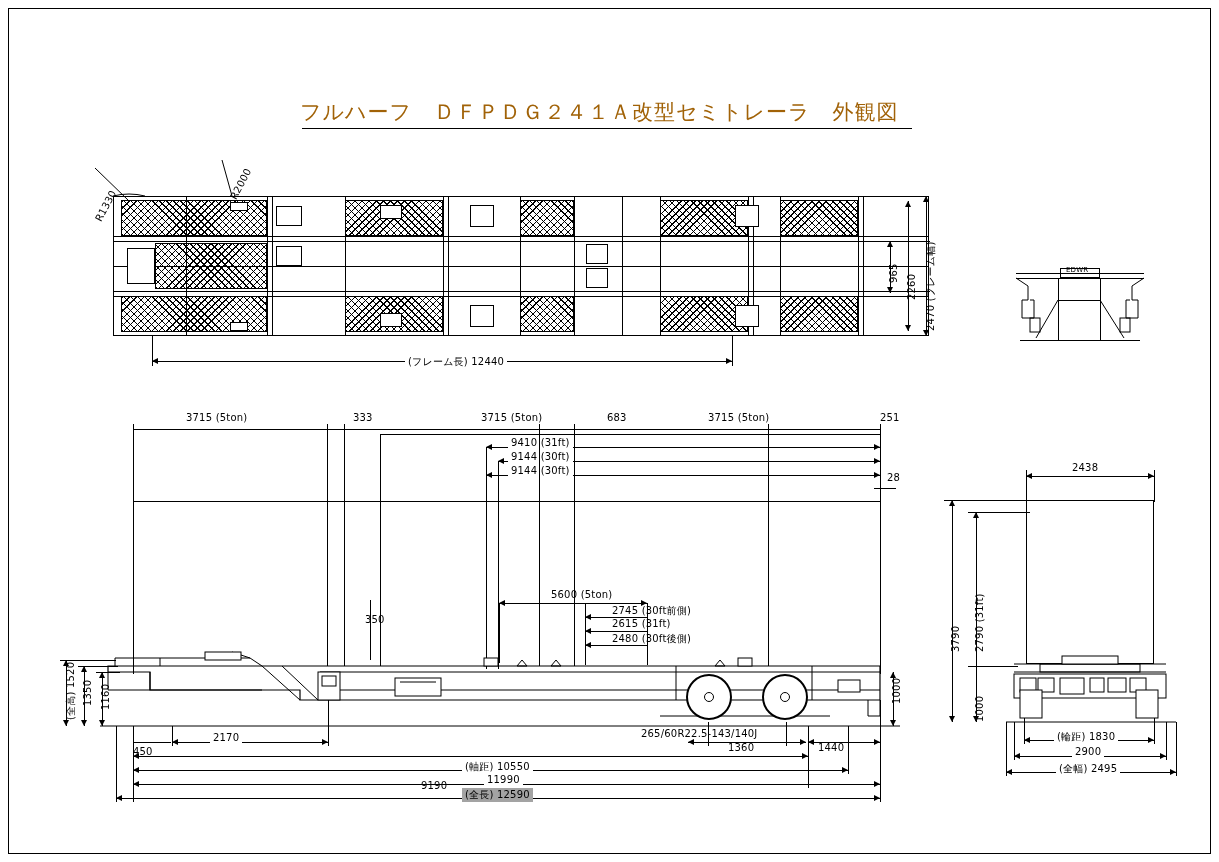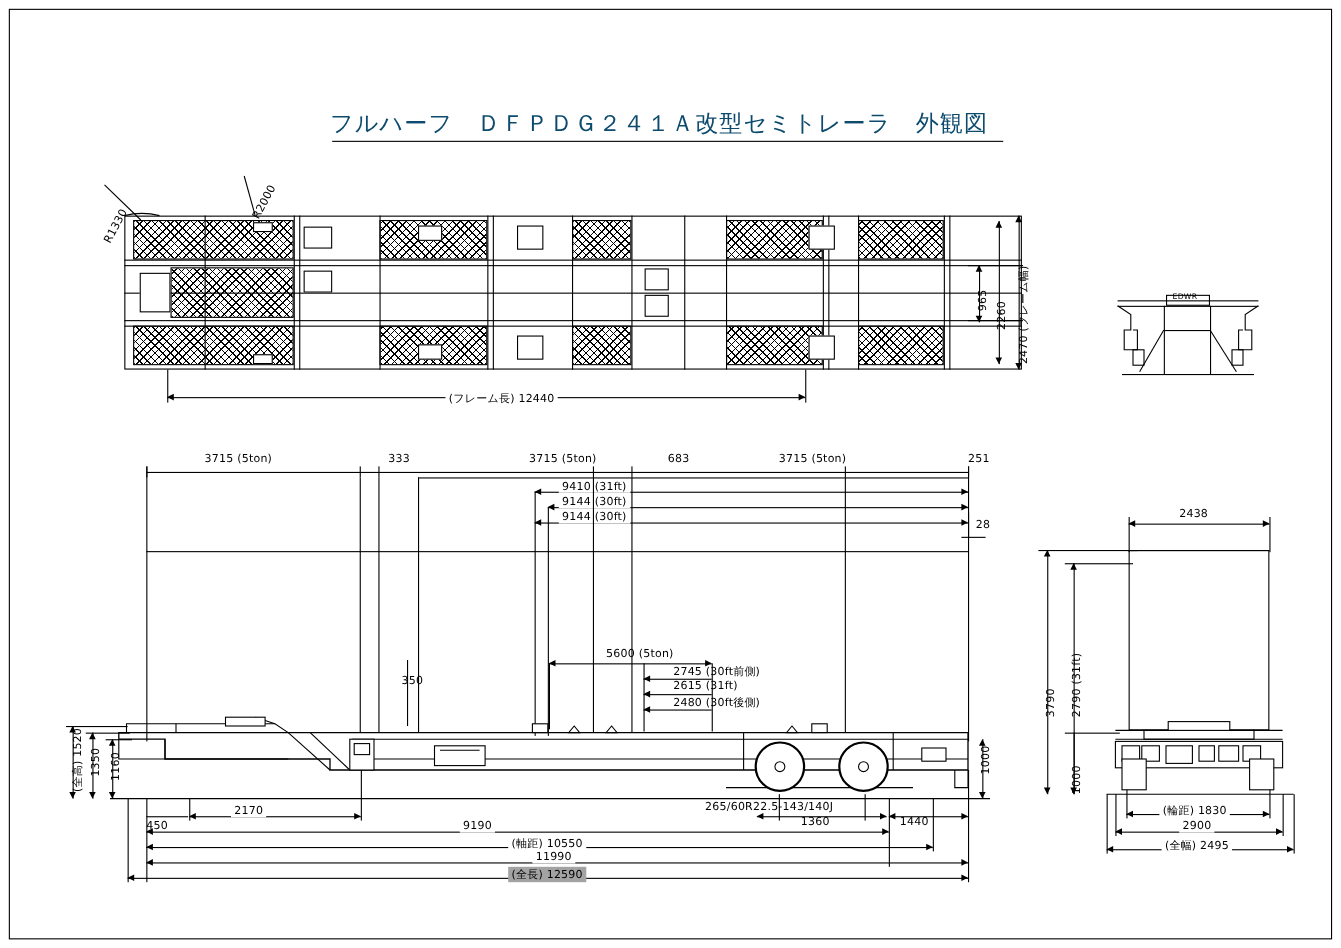--- a/index.html
+++ b/index.html
@@ -25,21 +25,21 @@
     height: 846px;
     border: 1px solid #000;
     box-sizing: border-box;
   }
   .title {
     position: absolute;
     left: 300px;
     top: 98px;
     font-size: 21px;
     letter-spacing: 1px;
-    color: #0c4a6e;
+    color: #a16207;
     white-space: nowrap;
     font-family: "DejaVu Sans", sans-serif;
   }
   .title-underline {
     position: absolute;
     left: 302px;
     top: 128px;
     width: 610px;
     height: 0;
     border-top: 1px solid #000;
@@ -421,21 +421,21 @@
     <div class="lbl" style="left:728px; top:742px;">1360</div>
 
     <div class="hl" style="left:808px; top:742px; width:72px;"></div>
     <div class="arrowhead ah-left" style="left:808px; top:739px;"></div>
     <div class="arrowhead ah-right" style="left:874px; top:739px;"></div>
     <div class="lbl" style="left:818px; top:742px;">1440</div>
 
     <div class="hl" style="left:133px; top:756px; width:675px;"></div>
     <div class="arrowhead ah-left" style="left:133px; top:753px;"></div>
     <div class="arrowhead ah-right" style="left:802px; top:753px;"></div>
-    <div class="lbl" style="left:418px; top:746px; background:#fff; padding:0 3px;">9190</div>
+    <div class="lbl" style="left:418px; top:780px; background:#fff; padding:0 3px;">9190</div>
 
     <div class="hl" style="left:133px; top:770px; width:715px;"></div>
     <div class="arrowhead ah-left" style="left:133px; top:767px;"></div>
     <div class="arrowhead ah-right" style="left:842px; top:767px;"></div>
     <div class="lbl" style="left:462px; top:760px; background:#fff; padding:0 3px;">(軸距) 10550</div>
 
     <div class="hl" style="left:133px; top:784px; width:747px;"></div>
     <div class="arrowhead ah-left" style="left:133px; top:781px;"></div>
     <div class="arrowhead ah-right" style="left:874px; top:781px;"></div>
     <div class="lbl" style="left:484px; top:774px; background:#fff; padding:0 3px;">11990</div>

